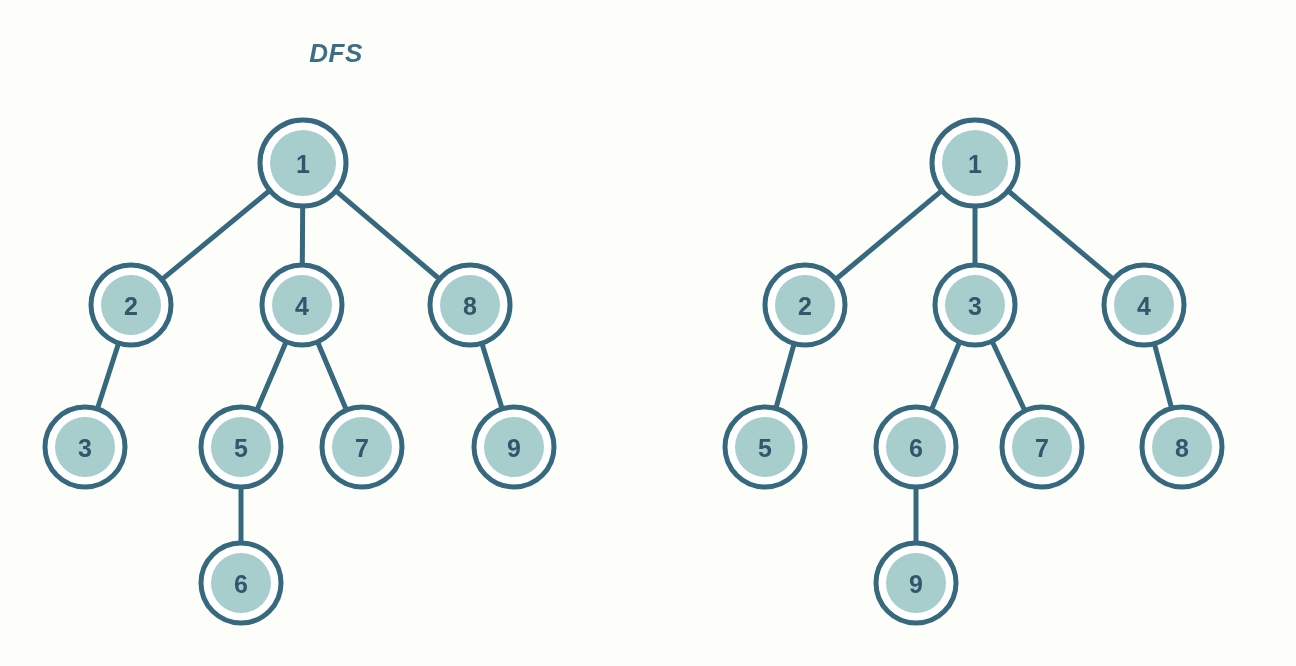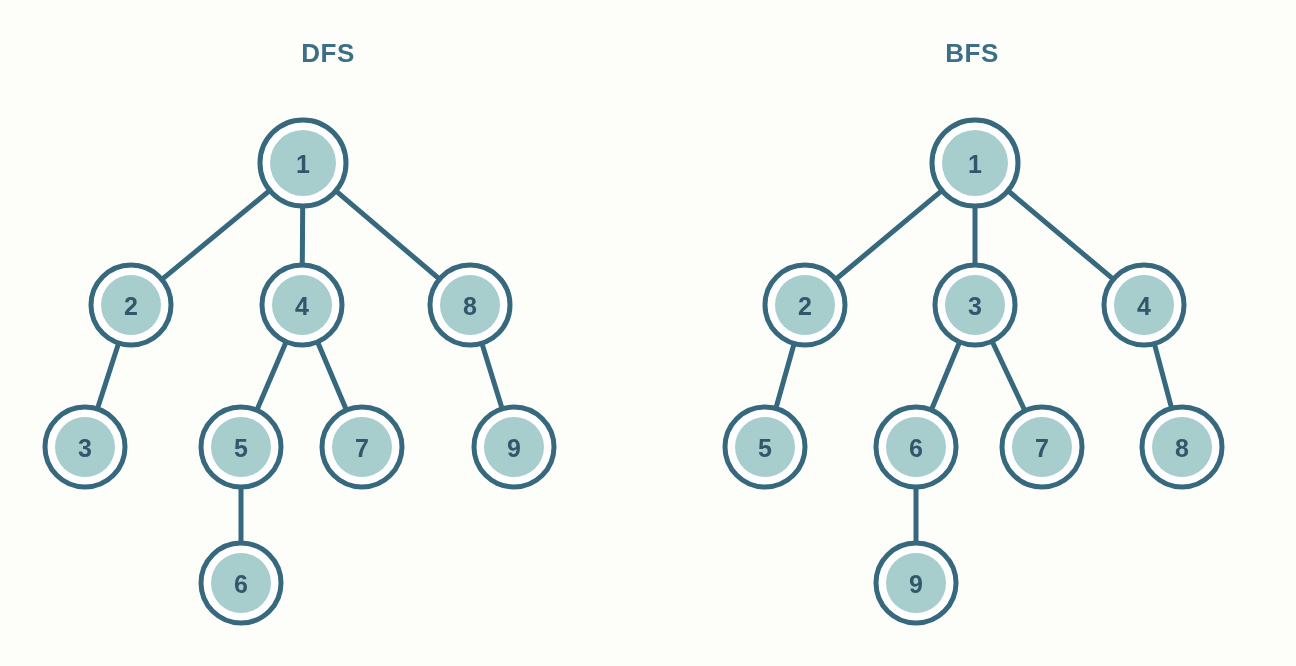--- a/index.html
+++ b/index.html
@@ -32,21 +32,21 @@
     top: 38px;
     left: 0;
     width: 100%;
     text-align: center;
     font-size: 26px;
     font-weight: bold;
     color: #3c6f86;
     letter-spacing: 0.5px;
     font-family: "Liberation Sans", sans-serif;
   }
-  #panel-dfs .panel-title { padding-left: 4px; }
+  #panel-dfs .panel-title { padding-left: 12px; font-style: italic; }
 
   svg.tree-svg {
     position: absolute;
     top: 0;
     left: 0;
     width: 648px;
     height: 666px;
     display: block;
   }
   .edge {
@@ -133,21 +133,20 @@
         </g>
         <g>
           <circle cx="241" cy="583" r="40" class="node-outer"></circle>
           <circle cx="241" cy="583" r="30" class="node-fill"></circle>
           <text x="241" y="584" class="node-label">6</text>
         </g>
       </svg>
   </div>
 
   <div class="panel" id="panel-bfs">
-    <div class="panel-title">BFS</div>
     <svg class="tree-svg" id="svg-bfs" viewBox="0 0 648 666">
         <g>
           <line x1="294.7658118953592" y1="189.92502771093527" x2="186.93174609716647" y2="279.99818855413156" class="edge"></line>
           <line x1="327" y1="205" x2="327" y2="266" class="edge"></line>
           <line x1="359.1558557019731" y1="190.01852964307798" x2="466.14099113388215" y2="279.9113653314276" class="edge"></line>
           <line x1="146.425612047337" y1="342.53907723195357" x2="127.57438795266299" y2="409.46092276804643" class="edge"></line>
           <line x1="312.0360254984775" y1="341.01498947824064" x2="282.9639745015225" y2="410.98501052175936" class="edge"></line>
           <line x1="343.641961841313" y1="340.27102360397674" x2="377.358038158687" y2="411.72897639602326" class="edge"></line>
           <line x1="506.08186593508674" y1="342.67434112585033" x2="523.9181340649133" y2="409.32565887414967" class="edge"></line>
           <line x1="268" y1="486" x2="268" y2="544" class="edge"></line>

